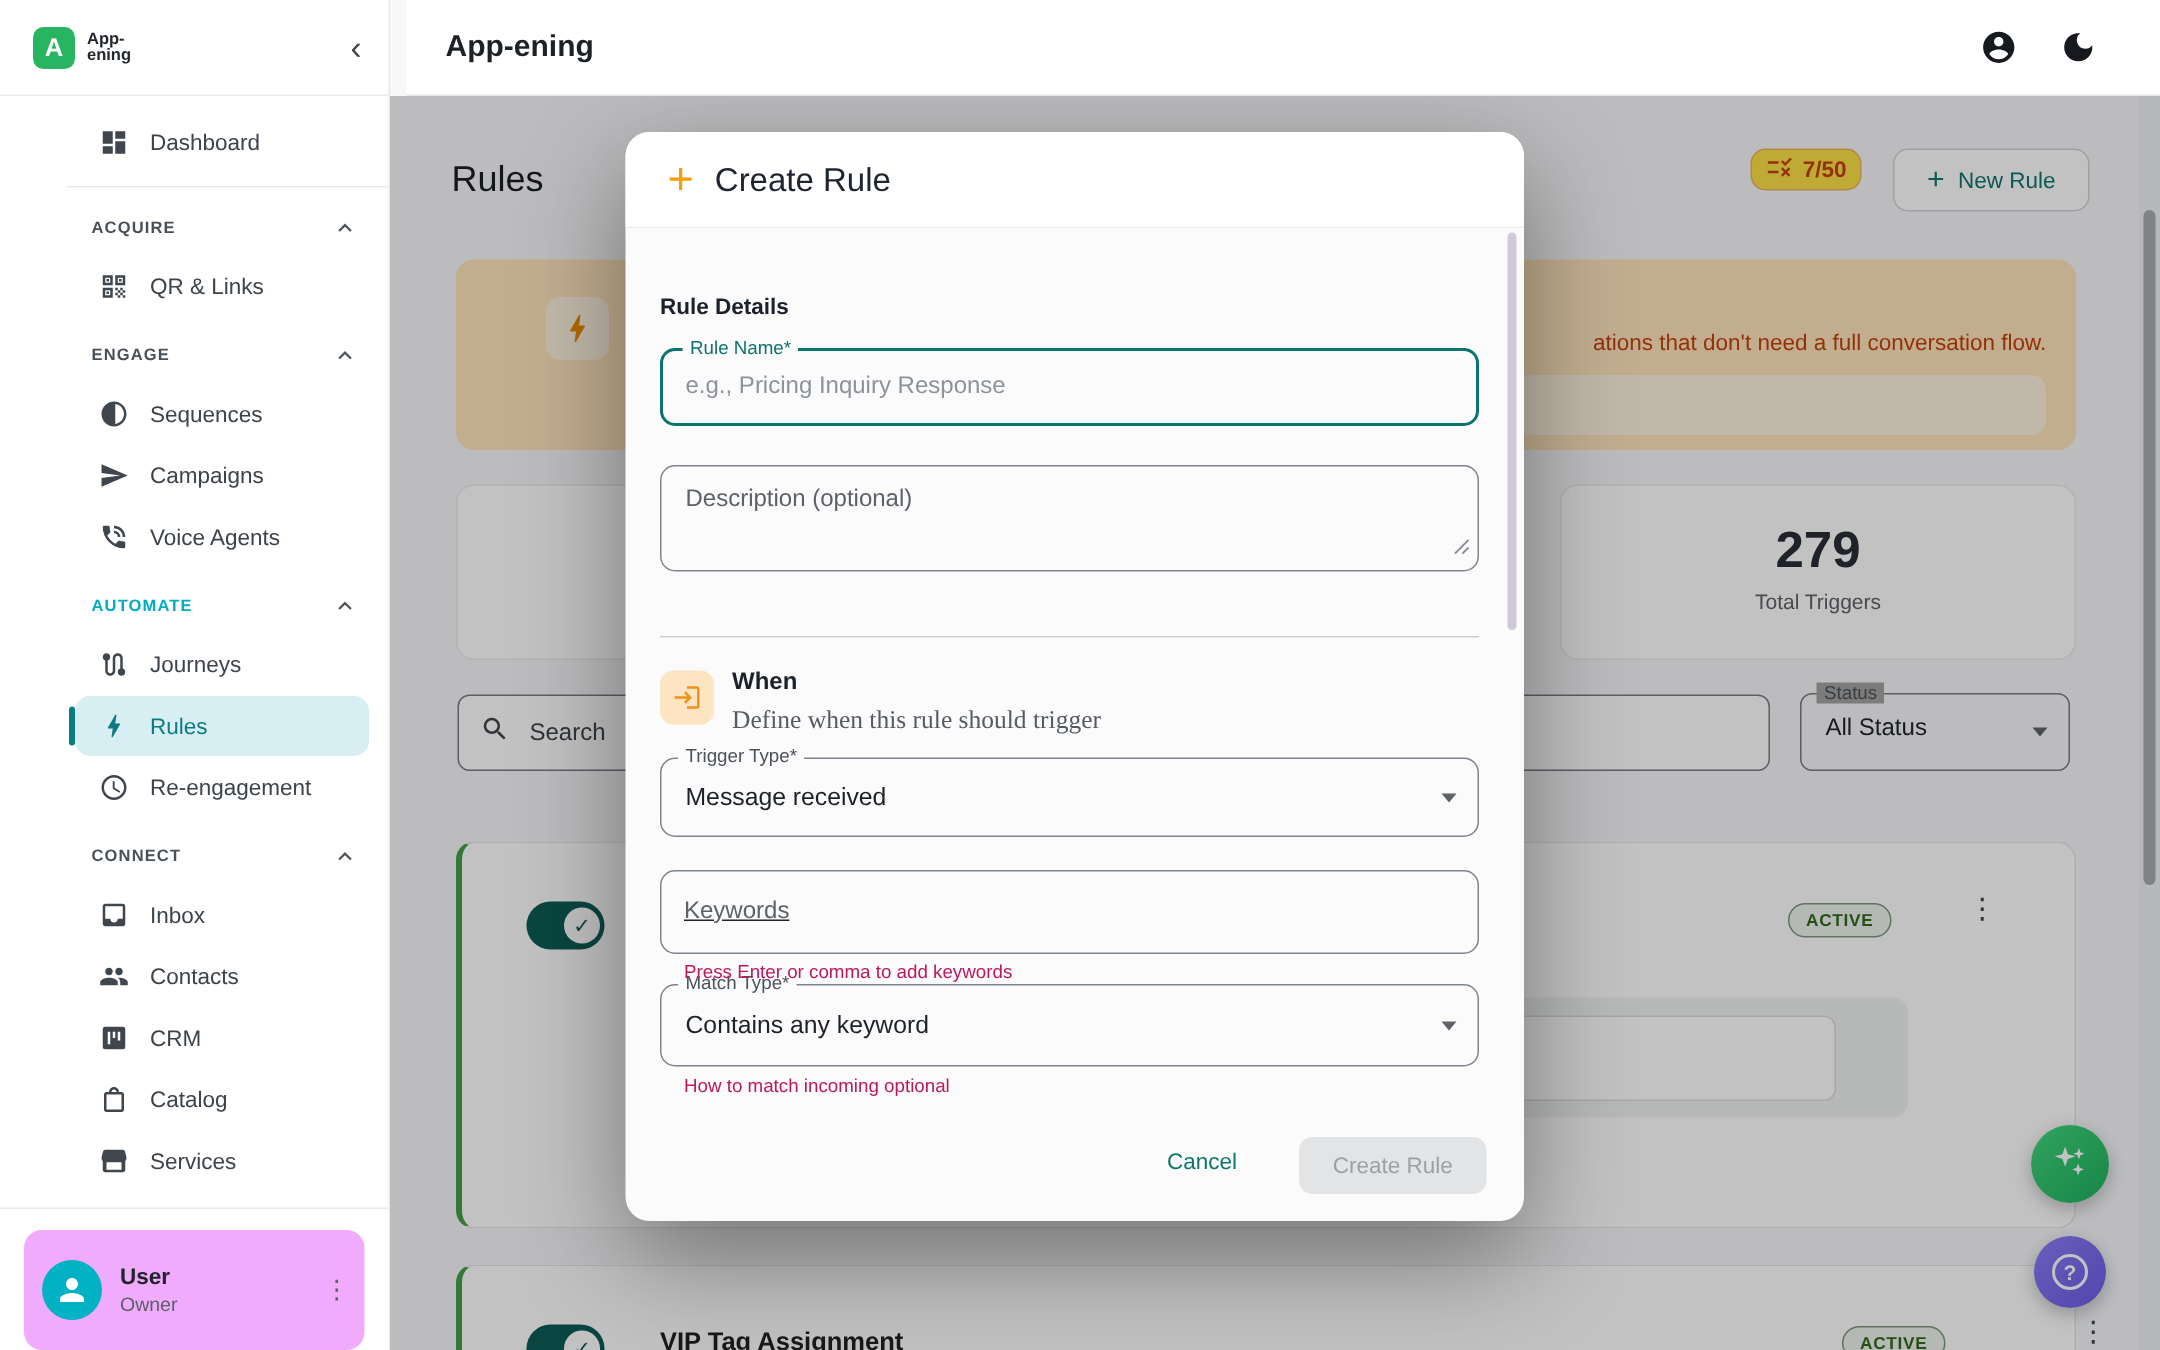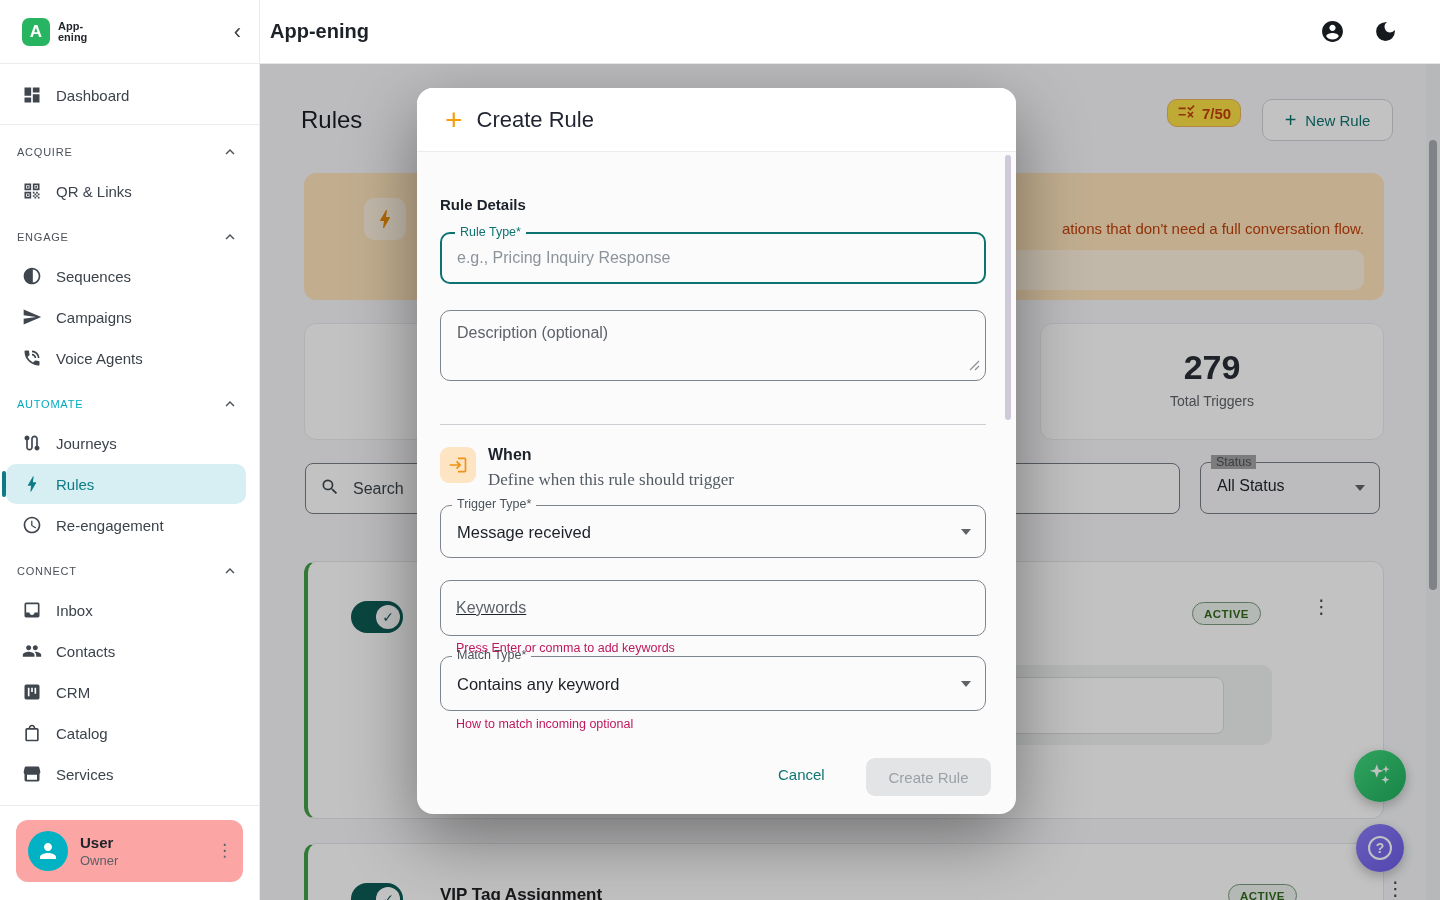--- a/index.html
+++ b/index.html
@@ -6,41 +6,41 @@
   html,body { width:1440px; height:900px; overflow:hidden; }
   body { font-family:"Liberation Sans","DejaVu Sans",sans-serif; background:#f7f8fa; }
   .screen { position:relative; width:1440px; height:900px; background:#f7f8fa; overflow:hidden; }
 
   
   .sidebar { position:absolute; left:0; top:0; width:260px; height:900px; background:#fff; border-right:1px solid #e7e9ec; z-index:40; }
   .side-head { height:64px; display:flex; align-items:center; padding:0 18px 0 22px; border-bottom:1px solid #ebedf0; }
   .logo-sq { width:28px; height:28px; border-radius:7px; background:#27b561; color:#fff; font-weight:800; font-size:17px; display:flex; align-items:center; justify-content:center; }
   .brand-txt { margin-left:8px; font-size:11px; font-weight:800; color:#23272e; line-height:11px; }
   .collapse { margin-left:auto; font-size:22px; color:#3c4248; line-height:20px; cursor:pointer; }
-  .nav { padding-top:10px; }
+  .nav { padding-top:10px;padding-left:44px; }
   .nav-item { position:relative; display:flex; align-items:center; gap:14px; height:40px; margin:1px 13px 1px 6px; padding-left:16px; font-size:15px; color:#3c434b; border-radius:10px; cursor:pointer; }
   .nav-item .ico { width:20px; height:20px; color:#3f464e; flex:0 0 20px; }
   .nav-item.active { background:#d7eef3; color:#0c7b83; }
   .nav-item.active .ico { color:#0c7b83; }
   .nav-item.active::before { content:""; position:absolute; left:-4px; top:7px; bottom:7px; width:4px; border-radius:4px; background:#0c7b83; }
   .nav-div { border-top:1px solid #e9ebee; margin:9px 0; }
-  .sec-head { display:flex; align-items:center; justify-content:space-between; height:36px; padding:0 20px 0 17px; margin-top:8px; font-size:11px; font-weight:400; letter-spacing:.07em; color:#495057; }
+  .sec-head { display:flex; align-items:center; justify-content:space-between; height:36px; padding:0 20px 0 17px; margin-top:8px; font-size:11px; font-weight:700; letter-spacing:.07em; color:#495057; }
   .sec-head .chev { width:18px; height:18px; color:#4c5258; }
   .sec-head.accent { color:#00acc1; }
   .side-foot { position:absolute; left:0; right:0; bottom:0; height:95px; background:#fff; border-top:1px solid #e7e9ec; padding:14px 16px; }
-  .user-card { background:#fca5a5; border-radius:12px; height:62px; display:flex; align-items:center; padding:0 10px 0 12px; }
+  .user-card { background:#f0abfc; border-radius:12px; height:80px; display:flex; align-items:center; padding:0 10px 0 12px; }
   .avatar { width:40px; height:40px; border-radius:50%; background:#00b2c3; color:#fff; display:flex; align-items:center; justify-content:center; }
   .avatar svg { width:24px; height:24px; }
   .user-meta { margin-left:12px; }
   .user-name { font-size:15px; font-weight:700; color:#20252b; }
   .user-role { font-size:13px; color:#5b6168; margin-top:2px; }
   .dots { margin-left:auto; color:#5f6368; font-size:17px; letter-spacing:0; line-height:14px; cursor:pointer; }
 
   
-  .topbar { position:absolute; left:244px; top:0; right:0; height:64px; background:#fff; border-bottom:1px solid #e4e6e9; display:flex; align-items:center; padding:0 42px 0 26px; z-index:35; }
+  .topbar { position:absolute; left:271px; top:0; right:0; height:64px; background:#fff; border-bottom:1px solid #e4e6e9; display:flex; align-items:center; padding:0 42px 0 26px; z-index:35; }
   .topbar h1 { font-size:20px; font-weight:700; color:#1d2228; }
   .top-icons { margin-left:auto; display:flex; align-items:center; gap:28px; }
   .top-icons .tico { width:25px; height:25px; color:#16191d; cursor:pointer; }
 
   
   .content { position:absolute; left:260px; top:64px; right:0; bottom:0; background:#f7f8fa; overflow:hidden; }
   .page-title { position:absolute; left:41px; top:42px; font-size:24px; font-weight:500; color:#1a1f26; }
   .quota-badge { position:absolute; left:907px; top:35px; width:74px; height:28px; border:1px solid #e9b35c; background:#fde047; border-radius:10px; display:flex; align-items:center; justify-content:center; gap:6px; color:#c2410c; font-size:15px; font-weight:700; }
   .quota-badge svg { width:19px; height:19px; }
   .new-rule-btn { position:absolute; left:1002px; top:35px; width:131px; height:42px; background:#fff; border:1px solid #cfd4d9; border-radius:10px; display:flex; align-items:center; justify-content:center; gap:9px; color:#0e7570; font-size:15px; font-weight:500; cursor:pointer; }
@@ -403,21 +403,21 @@
 
   <div class="modal">
     <div class="modal-head">
       <span class="mplus">+</span>
       <h2>Create Rule</h2>
     </div>
     <div class="modal-body">
       <div class="sec-title">Rule Details</div>
 
       <div class="field f-rulename">
-        <span class="flabel">Rule Type*</span>
+        <span class="flabel">Rule Name*</span>
         <input type="text" placeholder="e.g., Pricing Inquiry Response" style="">
       </div>
 
       <div class="field f-desc">
         <span class="inlabel">Description (optional)</span>
         <span class="resize-h">
           <svg width="11" height="11" viewBox="0 0 11 11">
               <path d="M10 1L1 10 M10 6L6 10" stroke="#8a8f96" stroke-width="1.2" fill="none"></path>
             </svg>
         </span>

